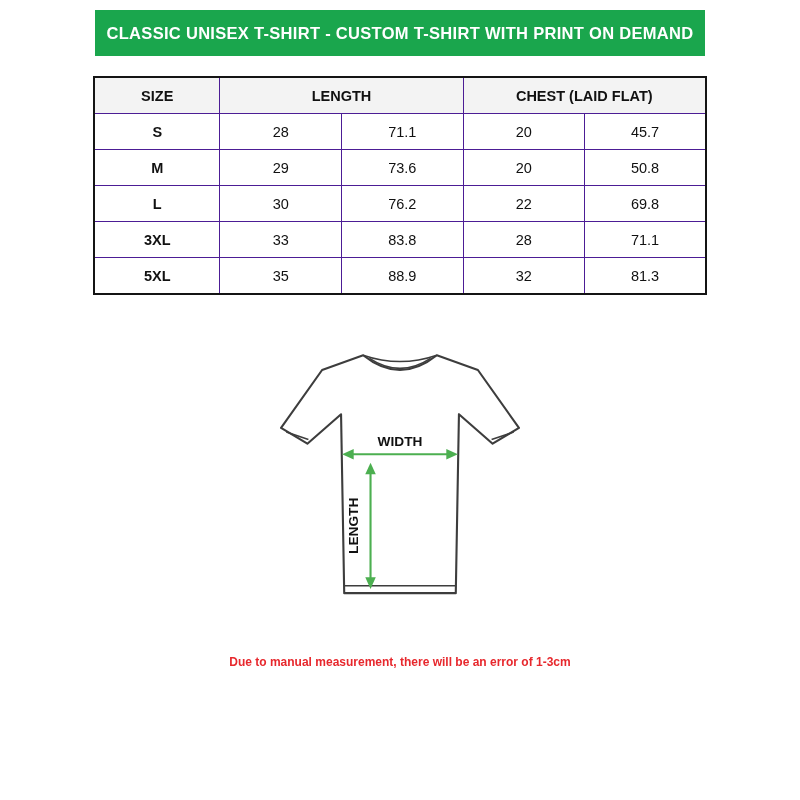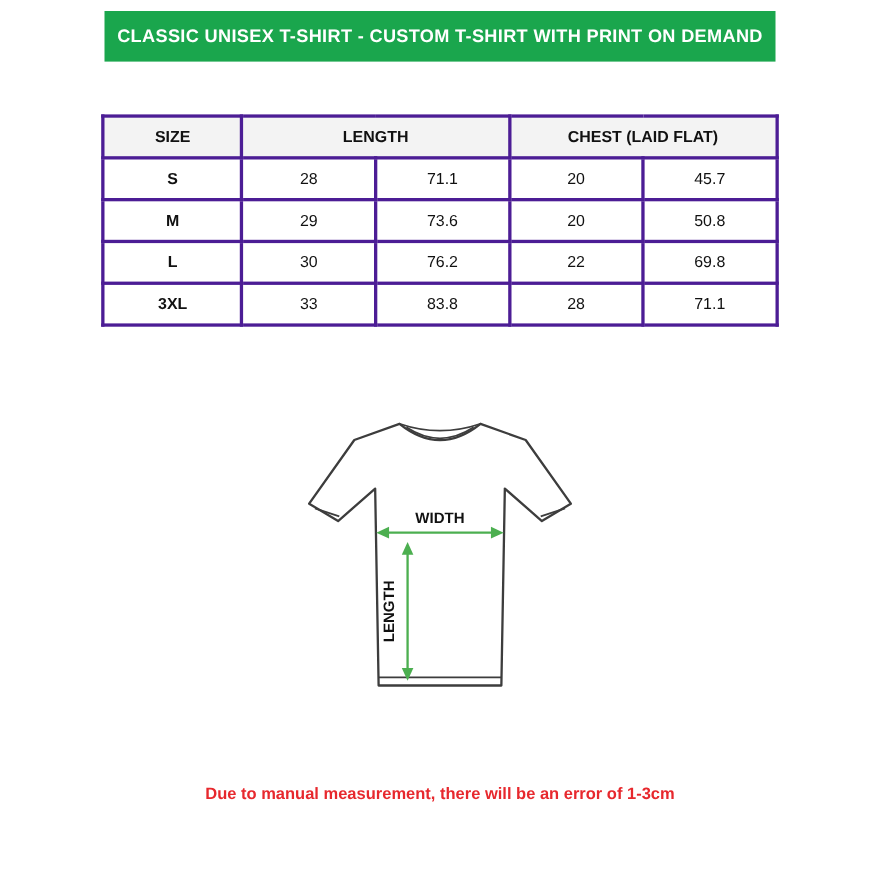--- a/index.html
+++ b/index.html
@@ -9,21 +9,20 @@
     font-family: "Liberation Sans", "DejaVu Sans", sans-serif;
   }
   .page {
     width: 800px;
     height: 800px;
     background: #ffffff;
     display: flex;
     flex-direction: column;
     align-items: center;
     overflow: hidden;
-    gap: 28px;
   }
   .title-bar {
     margin-top: 10px;
     width: 610px;
     height: 46px;
     background: #1aa64d;
     color: #ffffff;
     display: flex;
     align-items: center;
     justify-content: center;
@@ -34,21 +33,21 @@
   }
   table.size-chart {
     margin-top: 20px;
     width: 612px;
     border-collapse: collapse;
     table-layout: fixed;
     border: 2px solid #141414;
   }
   table.size-chart th,
   table.size-chart td {
-    border: 3px solid #4c1d95;
+    border: 1px solid #4c1d95;
     height: 35px;
     text-align: center;
     vertical-align: middle;
     font-size: 14.5px;
     color: #111111;
     padding: 0;
   }
   table.size-chart th {
     background: #f3f3f3;
     font-weight: bold;
@@ -67,21 +66,21 @@
   }
   svg text {
     font-family: "Liberation Sans", "DejaVu Sans", sans-serif;
     font-weight: bold;
     font-size: 13px;
     fill: #111111;
   }
   .footer-note {
     margin-top: 25px;
     font-weight: bold;
-    font-size: 15px;
+    font-size: 12px;
     color: #e7282d;
     text-align: center;
   }
 </style>
 </head>
 <body>
 
 <div class="page">
 
   <div class="title-bar" style="background: rgb(26, 166, 77);">
@@ -125,20 +124,27 @@
           <td>22</td>
           <td>69.8</td>
         </tr>
         <tr>
           <td class="size-cell">3XL</td>
           <td>33</td>
           <td>83.8</td>
           <td>28</td>
           <td>71.1</td>
         </tr>
+        <tr>
+          <td class="size-cell">5XL</td>
+          <td>35</td>
+          <td>88.9</td>
+          <td>32</td>
+          <td>81.3</td>
+        </tr>
       </tbody>
   </table>
 
   <div class="diagram">
     <svg width="316" height="300" viewBox="0 0 300 285" xmlns="http://www.w3.org/2000/svg">
 
       <g fill="#ffffff" stroke="#3d3d3d" stroke-width="2" stroke-linejoin="round">
         <path d="M115,24 Q150,52 185,24 L224,38 L263,93 L238,108 L206,80 L203,250 L97,250 L94,80 L62,108 L37,93 L76,38 Z"></path>
       </g>
       <g fill="none" stroke="#3d3d3d" stroke-width="1.5">

